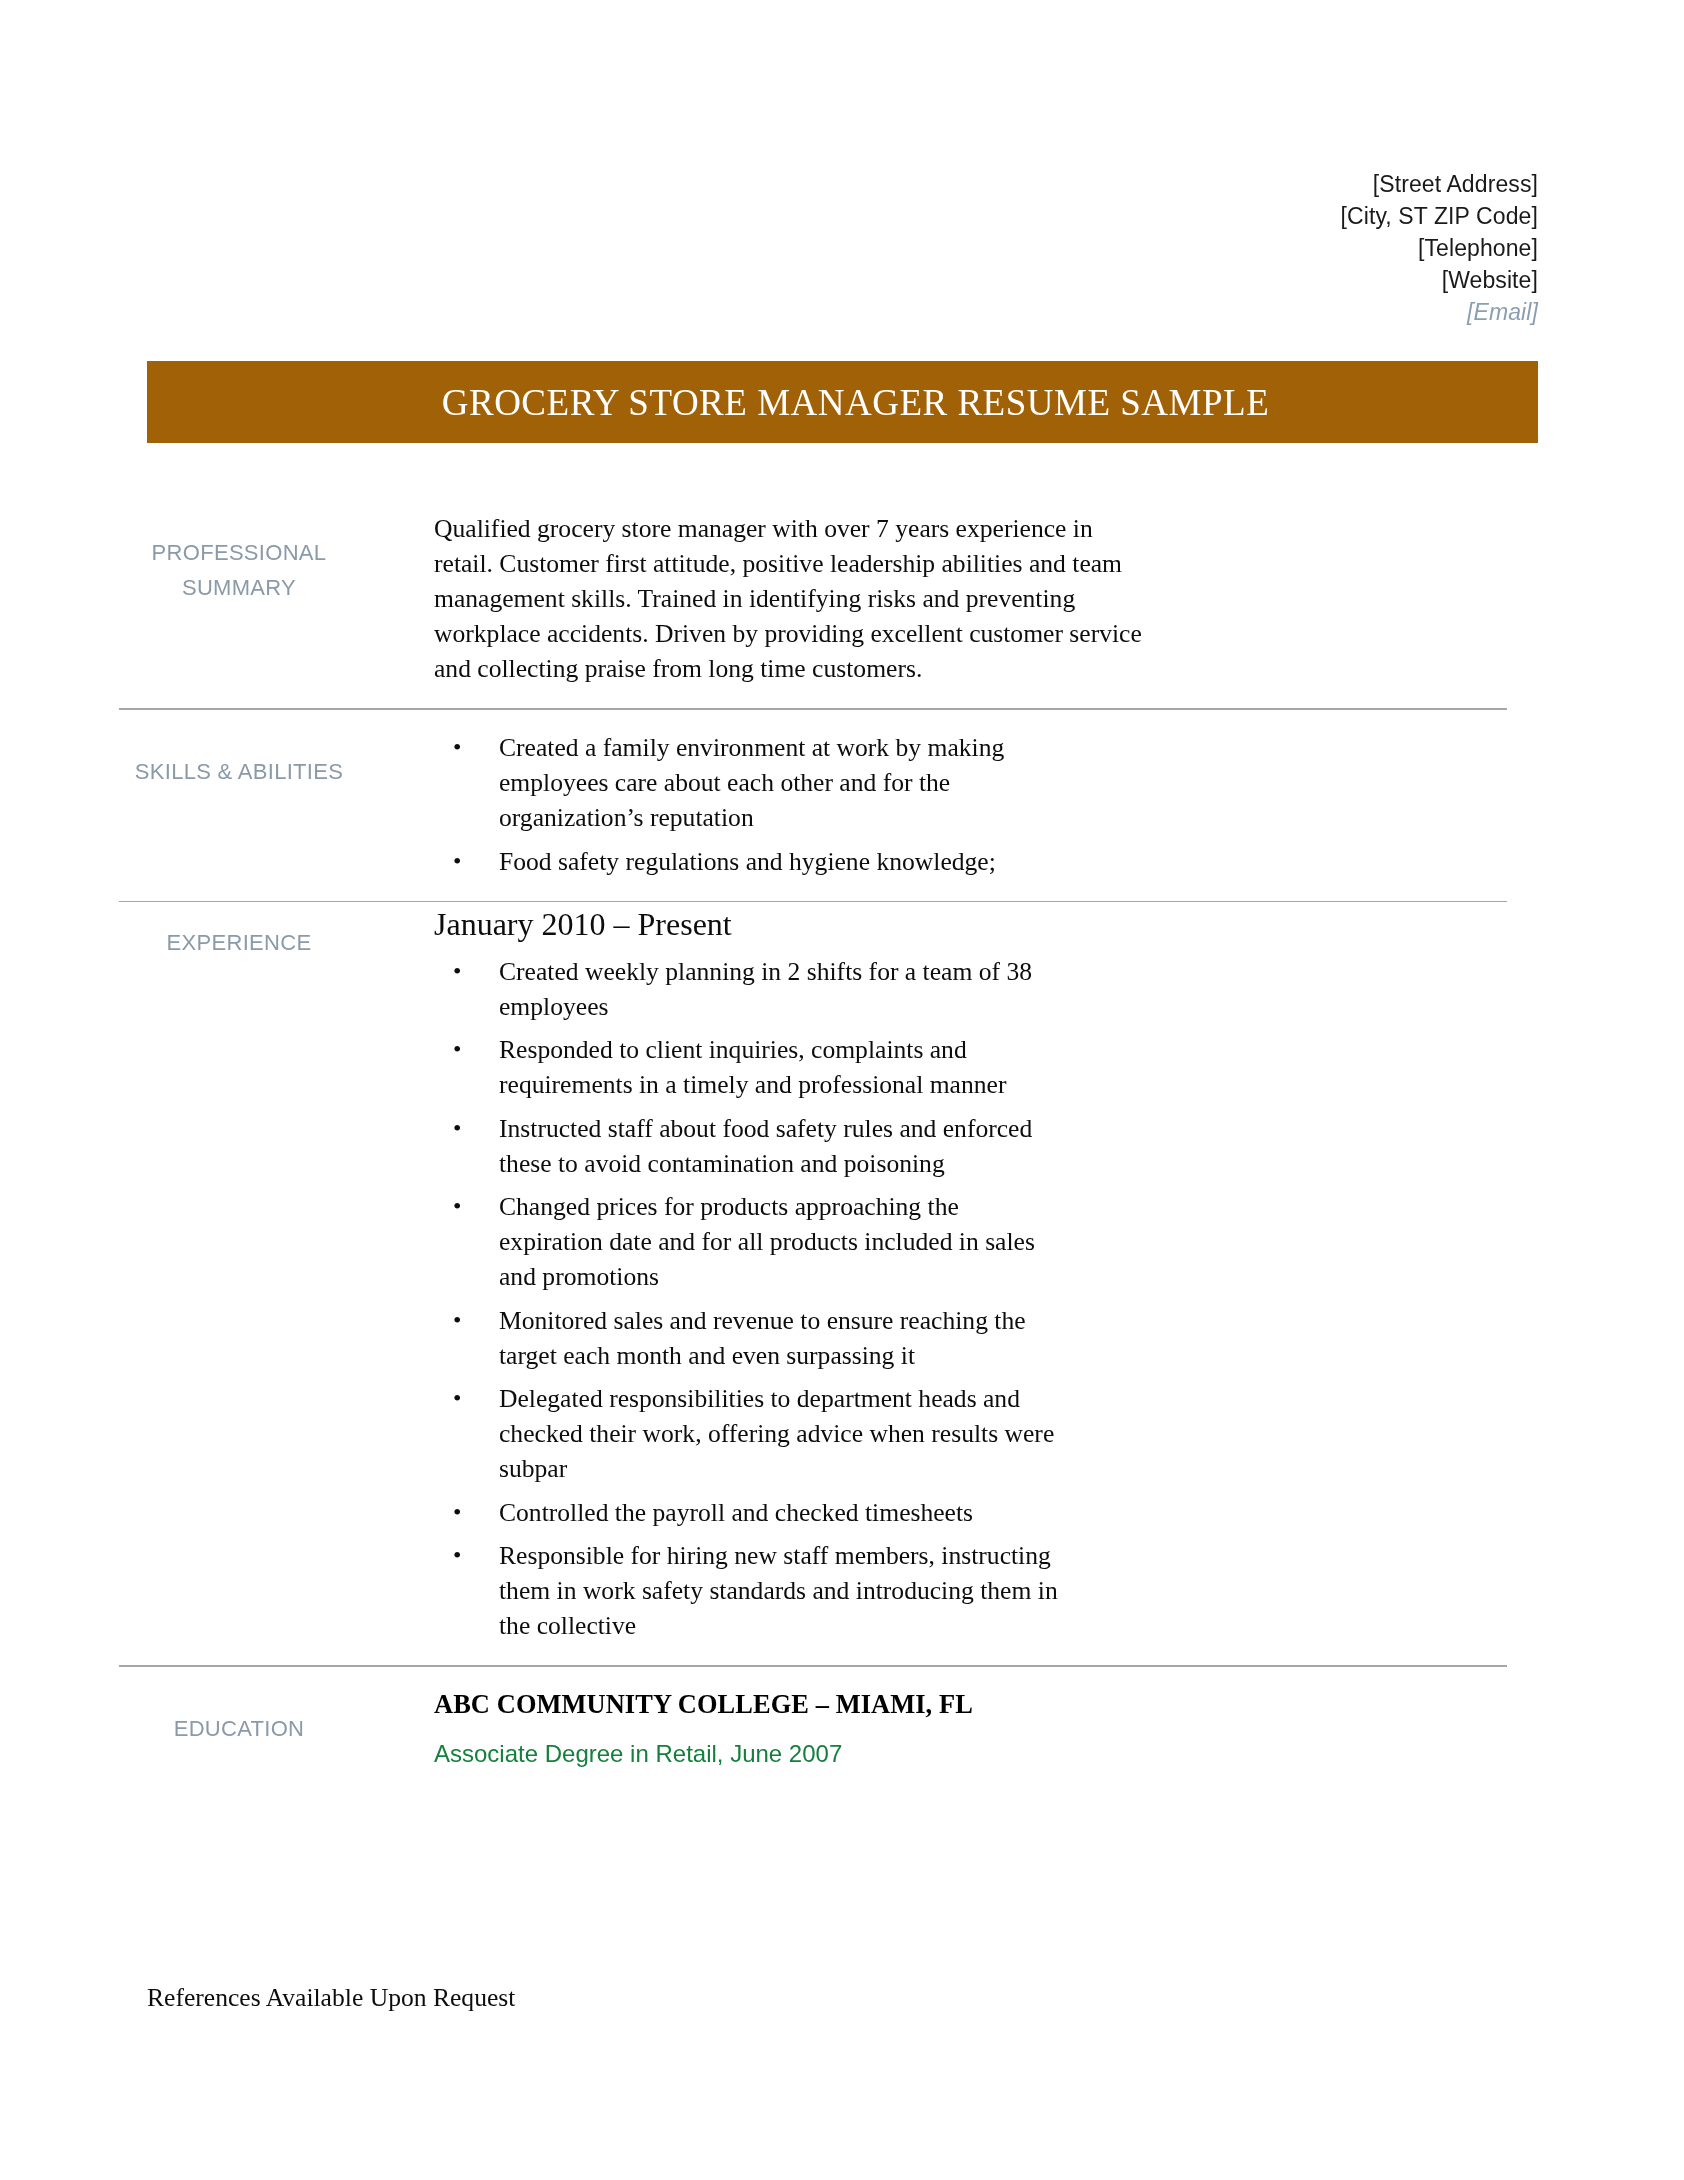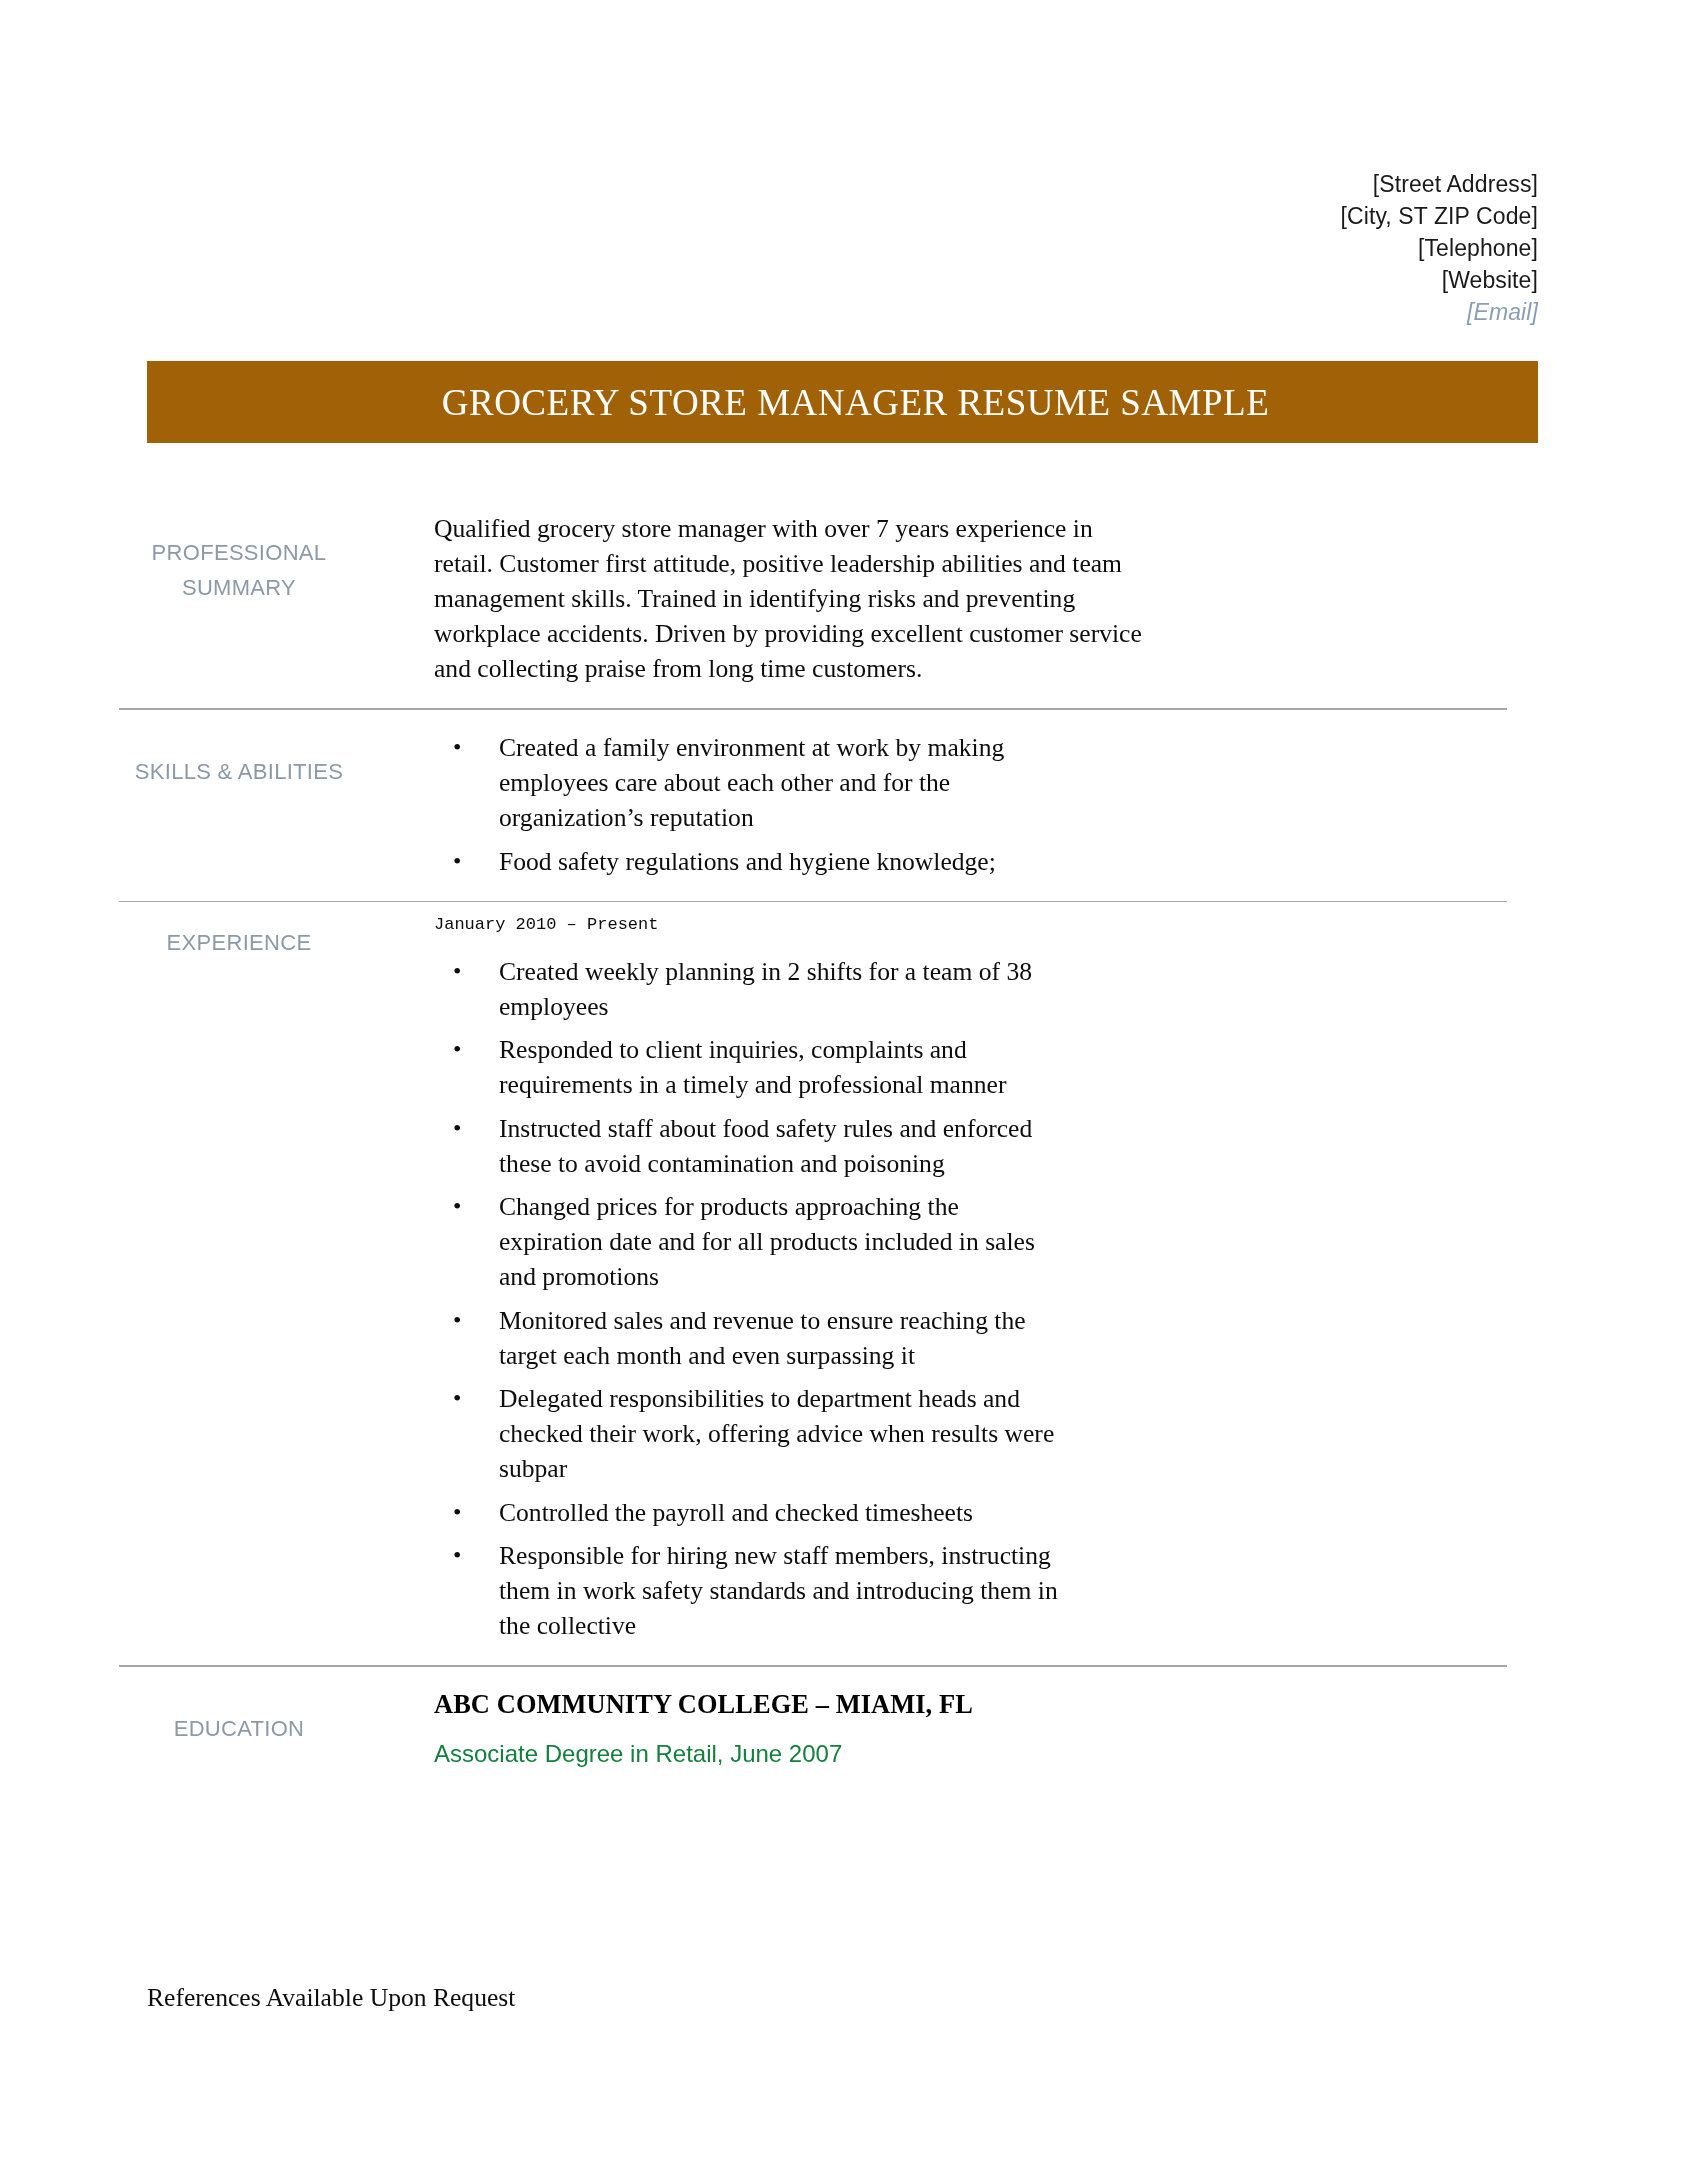--- a/index.html
+++ b/index.html
@@ -153,22 +153,22 @@
     font-family: "Liberation Serif", "DejaVu Serif", serif;
     font-size: 26.4px;
     font-weight: bold;
     line-height: 35px;
     color: #000000;
     margin: 0;
     letter-spacing: 0.1px;
     white-space: nowrap;
   }
   .job-dates {
-    font-family: Liberation Mono, monospace;
-    font-size: 17px;
+    font-family: Liberation Serif, serif;
+    font-size: 32px;
     line-height: 35px;
     color: #0d0d0d;
     margin: 6px 0 12px 0;
   }
 
   .school-name {
     font-family: "Liberation Serif", "DejaVu Serif", serif;
     font-size: 26.4px;
     font-weight: bold;
     line-height: 35px;

